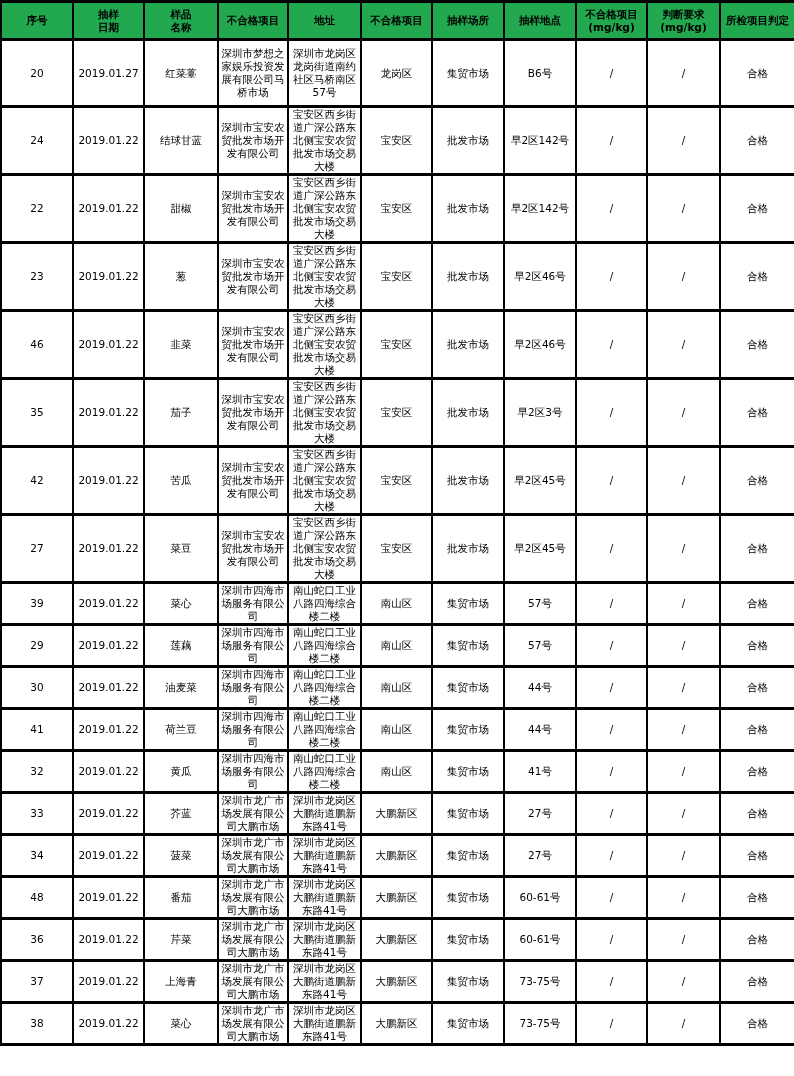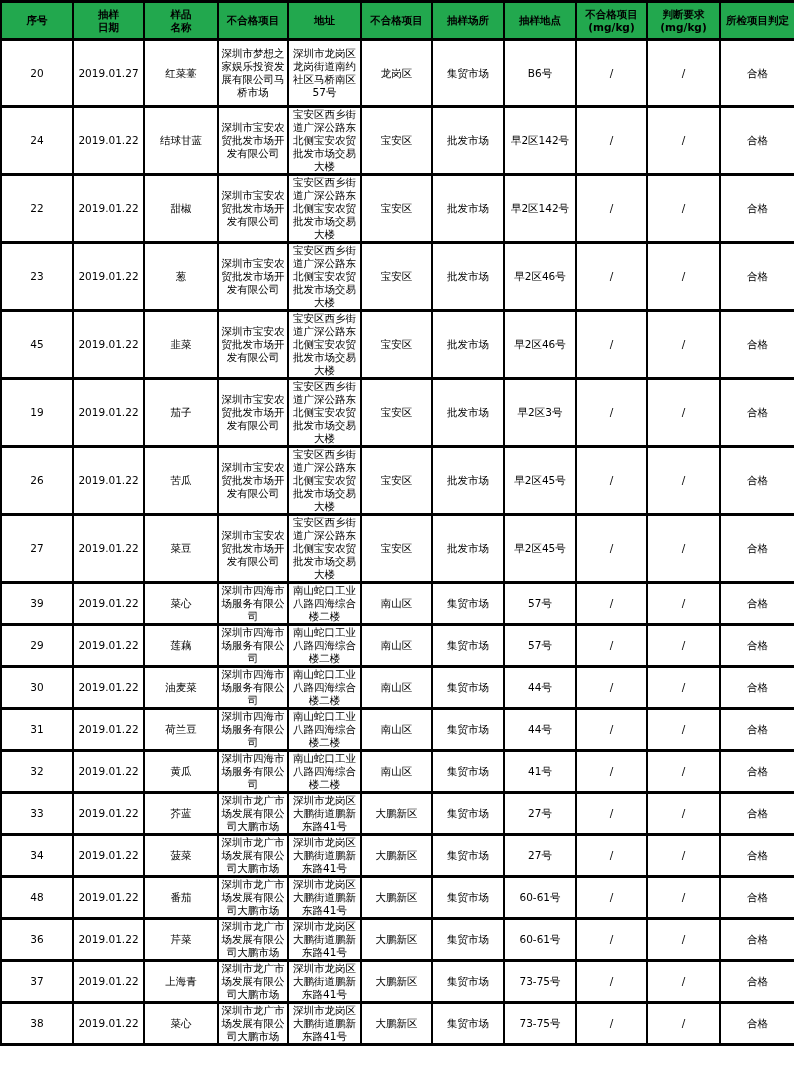--- a/index.html
+++ b/index.html
@@ -132,47 +132,47 @@
         <td>深圳市宝安农贸批发市场开发有限公司</td>
         <td>宝安区西乡街道广深公路东北侧宝安农贸批发市场交易大楼</td>
         <td>宝安区</td>
         <td>批发市场</td>
         <td>早2区46号</td>
         <td>/</td>
         <td>/</td>
         <td>合格</td>
       </tr>
       <tr class="tall">
-        <td>45</td>
+        <td>46</td>
         <td>2019.01.22</td>
         <td>韭菜</td>
         <td>深圳市宝安农贸批发市场开发有限公司</td>
         <td>宝安区西乡街道广深公路东北侧宝安农贸批发市场交易大楼</td>
         <td>宝安区</td>
         <td>批发市场</td>
         <td>早2区46号</td>
         <td>/</td>
         <td>/</td>
         <td>合格</td>
       </tr>
       <tr class="tall">
-        <td>19</td>
+        <td>35</td>
         <td>2019.01.22</td>
         <td>茄子</td>
         <td>深圳市宝安农贸批发市场开发有限公司</td>
         <td>宝安区西乡街道广深公路东北侧宝安农贸批发市场交易大楼</td>
         <td>宝安区</td>
         <td>批发市场</td>
         <td>早2区3号</td>
         <td>/</td>
         <td>/</td>
         <td>合格</td>
       </tr>
       <tr class="tall">
-        <td>26</td>
+        <td>42</td>
         <td>2019.01.22</td>
         <td>苦瓜</td>
         <td>深圳市宝安农贸批发市场开发有限公司</td>
         <td>宝安区西乡街道广深公路东北侧宝安农贸批发市场交易大楼</td>
         <td>宝安区</td>
         <td>批发市场</td>
         <td>早2区45号</td>
         <td>/</td>
         <td>/</td>
         <td>合格</td>
@@ -223,21 +223,21 @@
         <td>深圳市四海市场服务有限公司</td>
         <td>南山蛇口工业八路四海综合楼二楼</td>
         <td>南山区</td>
         <td>集贸市场</td>
         <td>44号</td>
         <td>/</td>
         <td>/</td>
         <td>合格</td>
       </tr>
       <tr class="short">
-        <td>31</td>
+        <td>41</td>
         <td>2019.01.22</td>
         <td>荷兰豆</td>
         <td>深圳市四海市场服务有限公司</td>
         <td>南山蛇口工业八路四海综合楼二楼</td>
         <td>南山区</td>
         <td>集贸市场</td>
         <td>44号</td>
         <td>/</td>
         <td>/</td>
         <td>合格</td>

